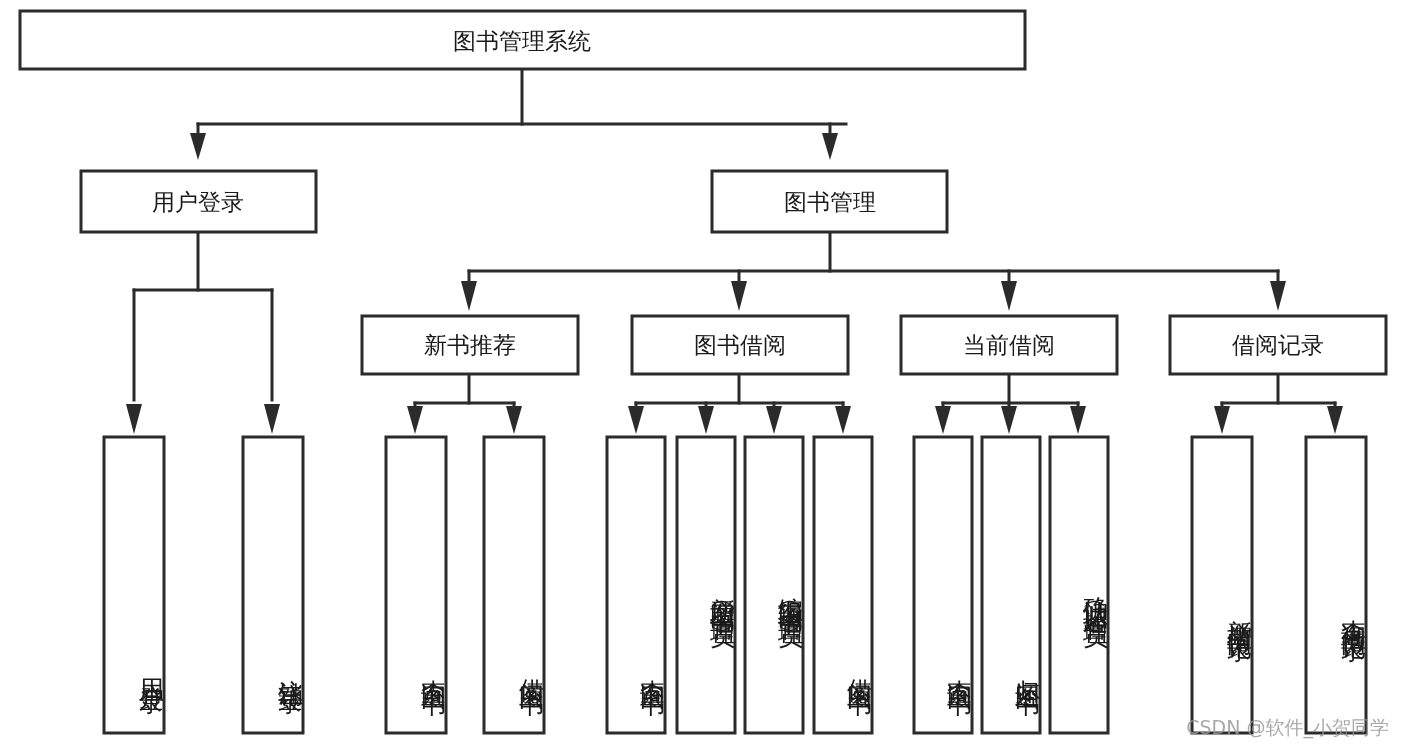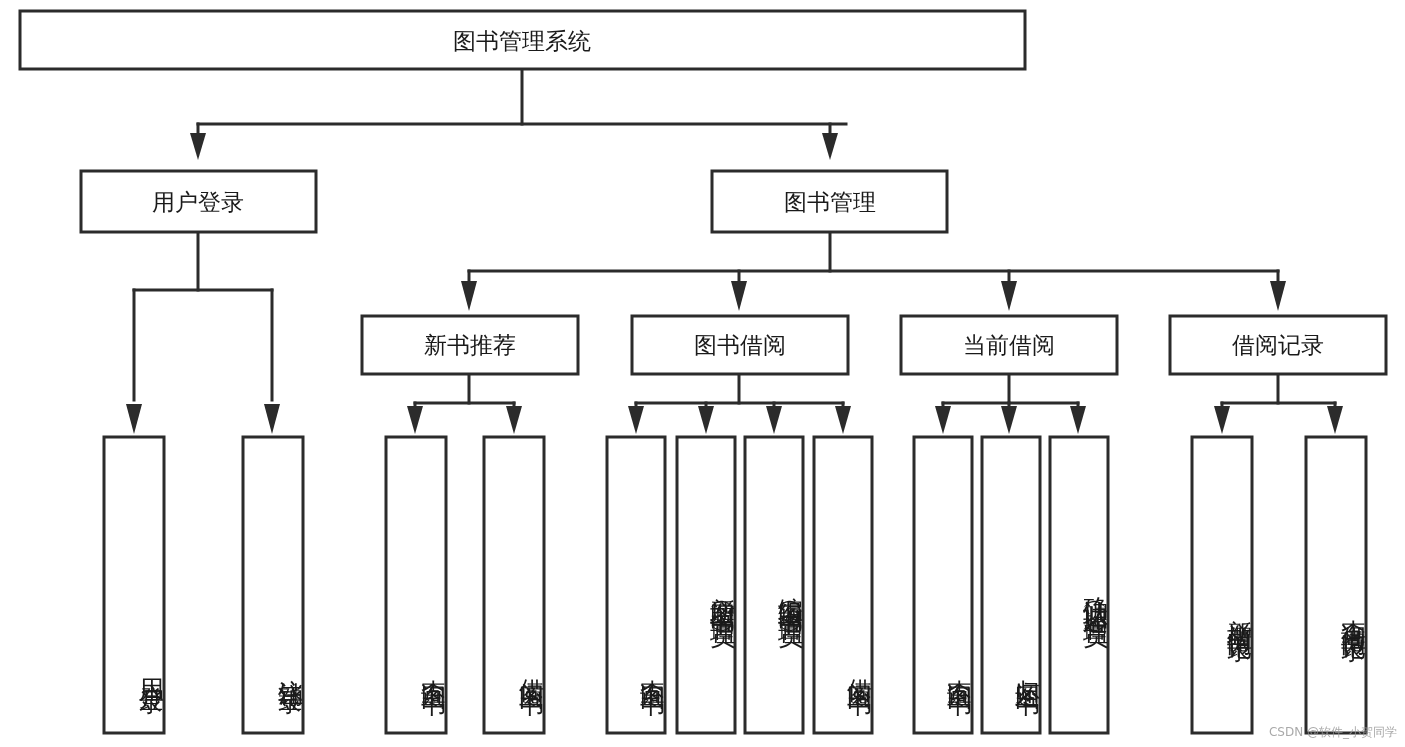--- a/index.html
+++ b/index.html
@@ -59,24 +59,24 @@
     font-family: "DejaVu Sans", "Liberation Sans", sans-serif;
     font-size: 25px;
     line-height: 1;
     letter-spacing: 4px;
     color: #1a1a1a;
     white-space: nowrap;
     pointer-events: none;
   }
   .watermark {
     position: absolute;
-    right: 8px;
+    right: 16px;
     bottom: 6px;
     font-family: "DejaVu Sans", "Liberation Sans", sans-serif;
-    font-size: 12px;
+    font-size: 19px;
     color: #9a9a9a;
     opacity: 0.85;
     white-space: nowrap;
   }
 </style>
 </head>
 <body>
 
 <div id="diagram-root">
 

